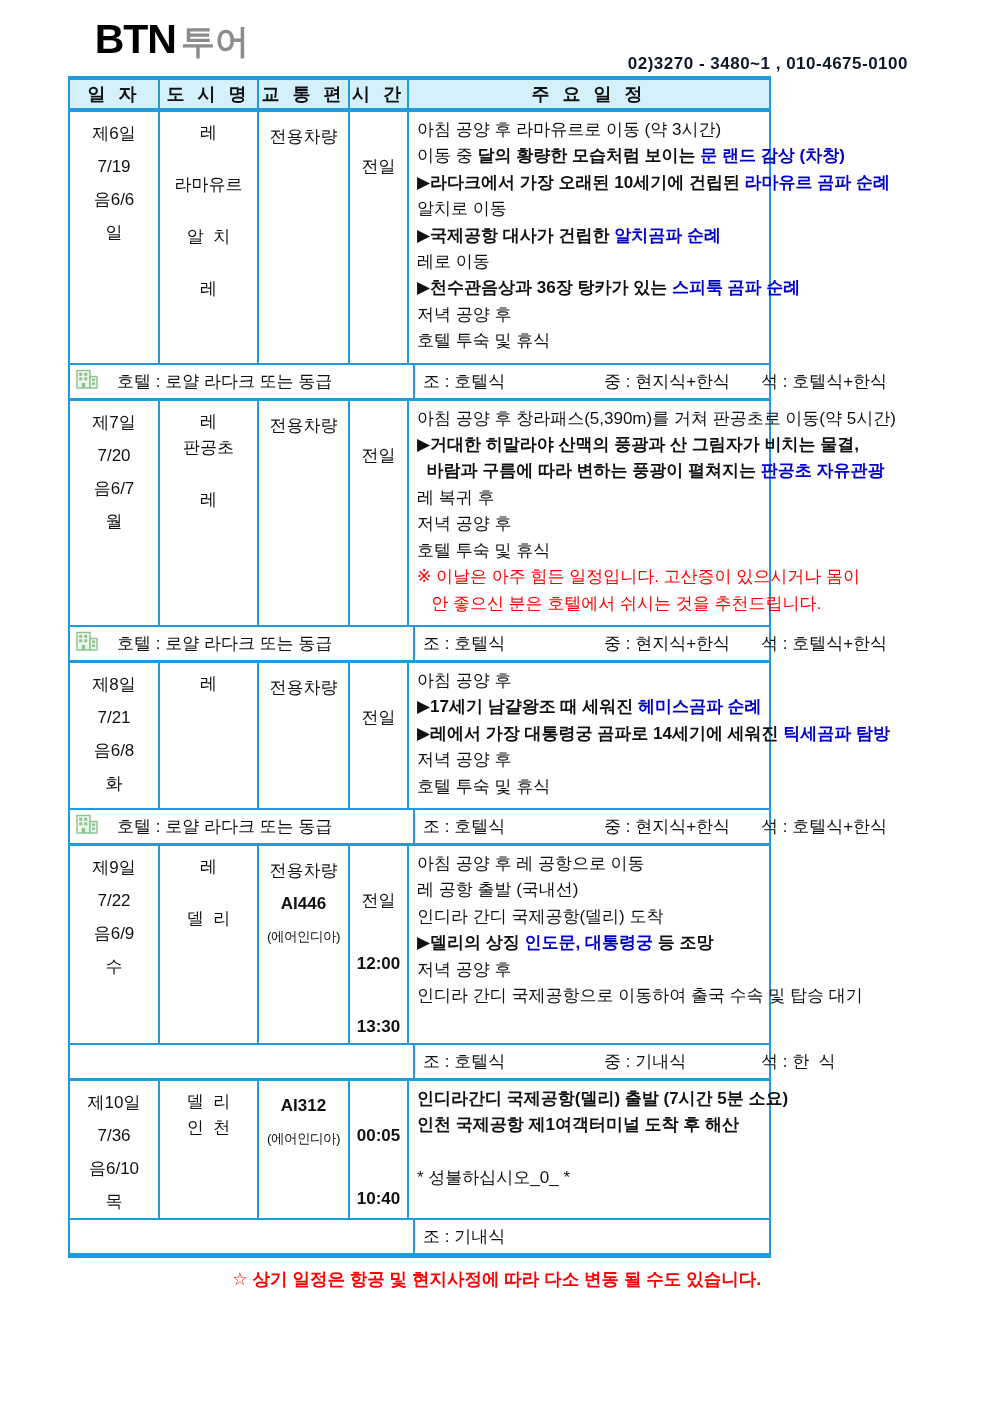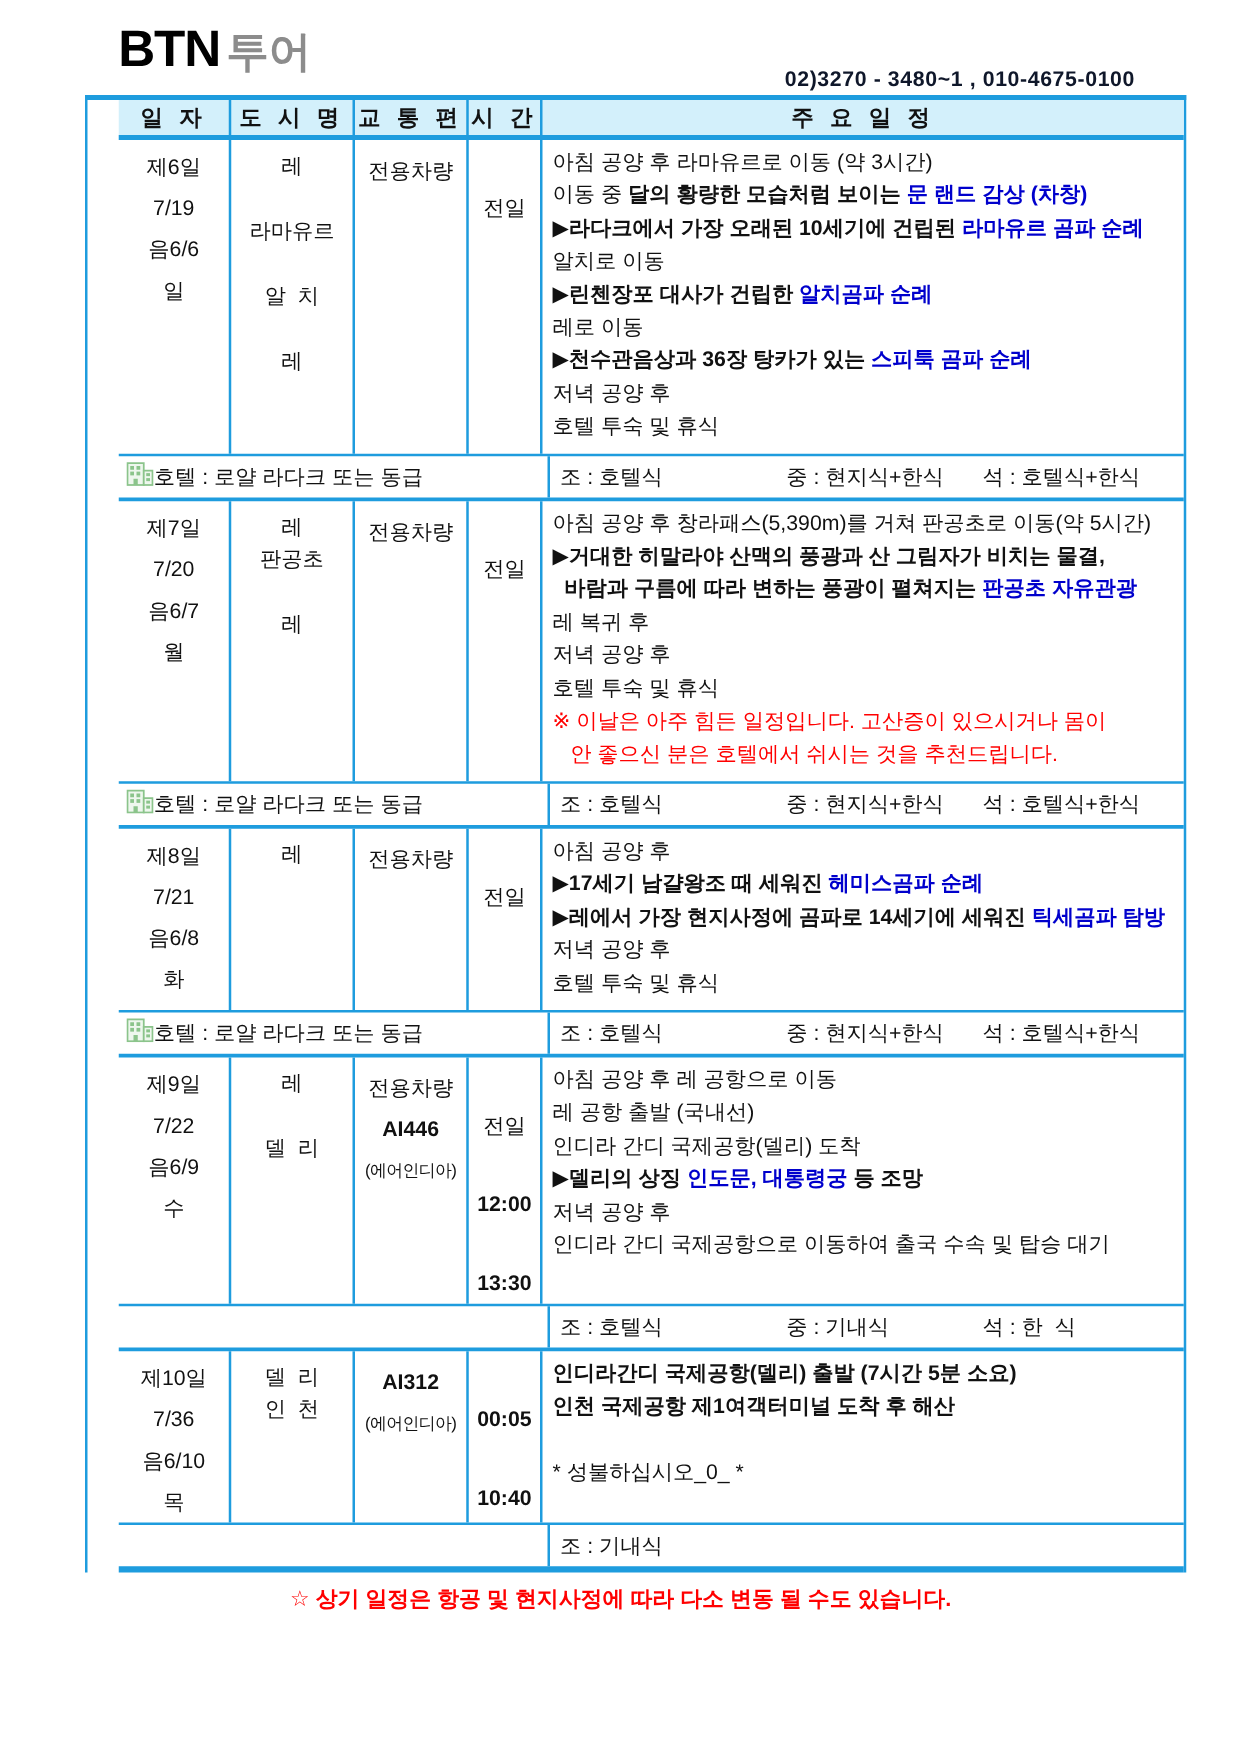--- a/index.html
+++ b/index.html
@@ -13,23 +13,23 @@
 
   
   .topbar{position:relative;width:857px;margin:34px 0 0 68px;height:42px;}
   .logo{position:absolute;left:0;bottom:0;line-height:1;white-space:pre;}
   .logo-btn{font-size:41px;font-weight:bold;color:#000000;letter-spacing:-1px;}
   .logo-tour{font-size:34px;font-weight:bold;color:#8C8C8C;margin-left:5px;}
   .phone{position:absolute;right:17px;bottom:2px;color:#0f172a;font-weight:bold;
          font-size:17px;letter-spacing:.5px;white-space:pre;}
 
   
-  .table{width:881px;margin-left:68px;box-sizing:border-box;
+  .table{width:703px;margin-left:68px;box-sizing:border-box;
          border-left:2px solid #1E9CDE;border-right:2px solid #1E9CDE;
-         border-top:4px solid #1E9CDE;padding-left:25px;}
+         border-top:4px solid #1E9CDE;}
   .thead{display:grid;grid-template-columns:90px 99px 91px 59px 1fr;
          background:#D3F0FB;border-bottom:4px solid #1E9CDE;}
   .thead .hcell{height:28px;line-height:28px;text-align:center;font-weight:bold;
                 font-size:18px;letter-spacing:4px;border-right:2px solid #1E9CDE;
                 white-space:pre;overflow:hidden;}
   .thead .hcell:last-child{border-right:none;}
 
   .day-block{display:grid;grid-template-columns:90px 99px 91px 59px 1fr;
              border-bottom:2px solid #1E9CDE;}
   .cell{border-right:2px solid #1E9CDE;box-sizing:border-box;}
@@ -50,21 +50,21 @@
   .schedule-cell{padding:5px 6px 8px 8px;}
   .sline{line-height:26.4px;font-size:17px;white-space:pre;}
   .seg-n{color:#111111;}
   .seg-b{color:#111111;font-weight:bold;}
   .seg-bb{color:#0000CC;font-weight:bold;}
   .seg-r{color:#FF0000;}
 
   .foot-row{display:grid;grid-template-columns:345px 1fr;
             border-bottom:3px solid #1E9CDE;}
   .foot-row.last{border-bottom:5px solid #1E9CDE;}
-  .hotel-cell{display:flex;align-items:center;gap:0;padding:4px 2px 4px 6px;
+  .hotel-cell{display:flex;align-items:center;gap:19px;padding:4px 2px 4px 6px;
               border-right:2px solid #1E9CDE;box-sizing:border-box;min-height:33px;}
   .hotel-text{font-size:17px;white-space:pre;}
   .meals-cell{display:flex;align-items:center;padding:4px 6px 4px 8px;box-sizing:border-box;}
   .meal{display:inline-block;font-size:17px;white-space:pre;}
   .meal-0{width:181px;}
   .meal-1{width:157px;}
 
   .footer-note{width:857px;margin:9px 0 0 68px;text-align:center;
                color:#FF0000;font-weight:bold;font-size:17.5px;white-space:pre;}
   .hotel-icon{flex:0 0 auto;display:inline-block;}
@@ -110,21 +110,21 @@
             <div class="trline">전용차량</div>
           </div>
           <div class="cell time-cell">
             <div class="tmline">전일</div>
           </div>
           <div class="cell schedule-cell">
             <div class="sline"><span class="seg-n">아침 공양 후 라마유르로 이동 (약 3시간)</span></div>
             <div class="sline"><span class="seg-n">이동 중 </span><span class="seg-b">달의 황량한 모습처럼 보이는 </span><span class="seg-bb">문 랜드 감상 (차창)</span></div>
             <div class="sline"><span class="seg-b">▶라다크에서 가장 오래된 10세기에 건립된 </span><span class="seg-bb">라마유르 곰파 순례</span></div>
             <div class="sline"><span class="seg-n">알치로 이동</span></div>
-            <div class="sline"><span class="seg-b">▶린첸장포 대사가 건립한 </span><span class="seg-bb">알치곰파 순례</span></div>
+            <div class="sline"><span class="seg-b">▶국제공항 대사가 건립한 </span><span class="seg-bb">알치곰파 순례</span></div>
             <div class="sline"><span class="seg-n">레로 이동</span></div>
             <div class="sline"><span class="seg-b">▶천수관음상과 36장 탕카가 있는 </span><span class="seg-bb">스피툭 곰파 순례</span></div>
             <div class="sline"><span class="seg-n">저녁 공양 후</span></div>
             <div class="sline"><span class="seg-n">호텔 투숙 및 휴식</span></div>
           </div>
         </div>
         <div class="foot-row">
           <div class="hotel-cell">
             <span class="hotel-icon"><svg width="22" height="20" viewBox="0 0 22 20">
                 <rect x="1" y="1.5" width="13" height="17.5" fill="#EEF7EE" stroke="#8BC48B" stroke-width="1.4"></rect>
@@ -208,21 +208,21 @@
           </div>
           <div class="cell transport-cell">
             <div class="trline">전용차량</div>
           </div>
           <div class="cell time-cell">
             <div class="tmline">전일</div>
           </div>
           <div class="cell schedule-cell">
             <div class="sline"><span class="seg-n">아침 공양 후</span></div>
             <div class="sline"><span class="seg-b">▶17세기 남걀왕조 때 세워진 </span><span class="seg-bb">헤미스곰파 순례</span></div>
-            <div class="sline"><span class="seg-b">▶레에서 가장 현지사정에 곰파로 14세기에 세워진 </span><span class="seg-bb">틱세곰파 탐방</span></div>
+            <div class="sline"><span class="seg-b">▶레에서 가장 대통령궁 곰파로 14세기에 세워진 </span><span class="seg-bb">틱세곰파 탐방</span></div>
             <div class="sline"><span class="seg-n">저녁 공양 후</span></div>
             <div class="sline"><span class="seg-n">호텔 투숙 및 휴식</span></div>
           </div>
         </div>
         <div class="foot-row">
           <div class="hotel-cell">
             <span class="hotel-icon"><svg width="22" height="20" viewBox="0 0 22 20">
                 <rect x="1" y="1.5" width="13" height="17.5" fill="#EEF7EE" stroke="#8BC48B" stroke-width="1.4"></rect>
                 <rect x="14" y="7.5" width="7" height="11.5" fill="#EEF7EE" stroke="#8BC48B" stroke-width="1.4"></rect>
                 <rect x="3.2" y="3.8" width="3" height="3" fill="#8BC48B"></rect>

